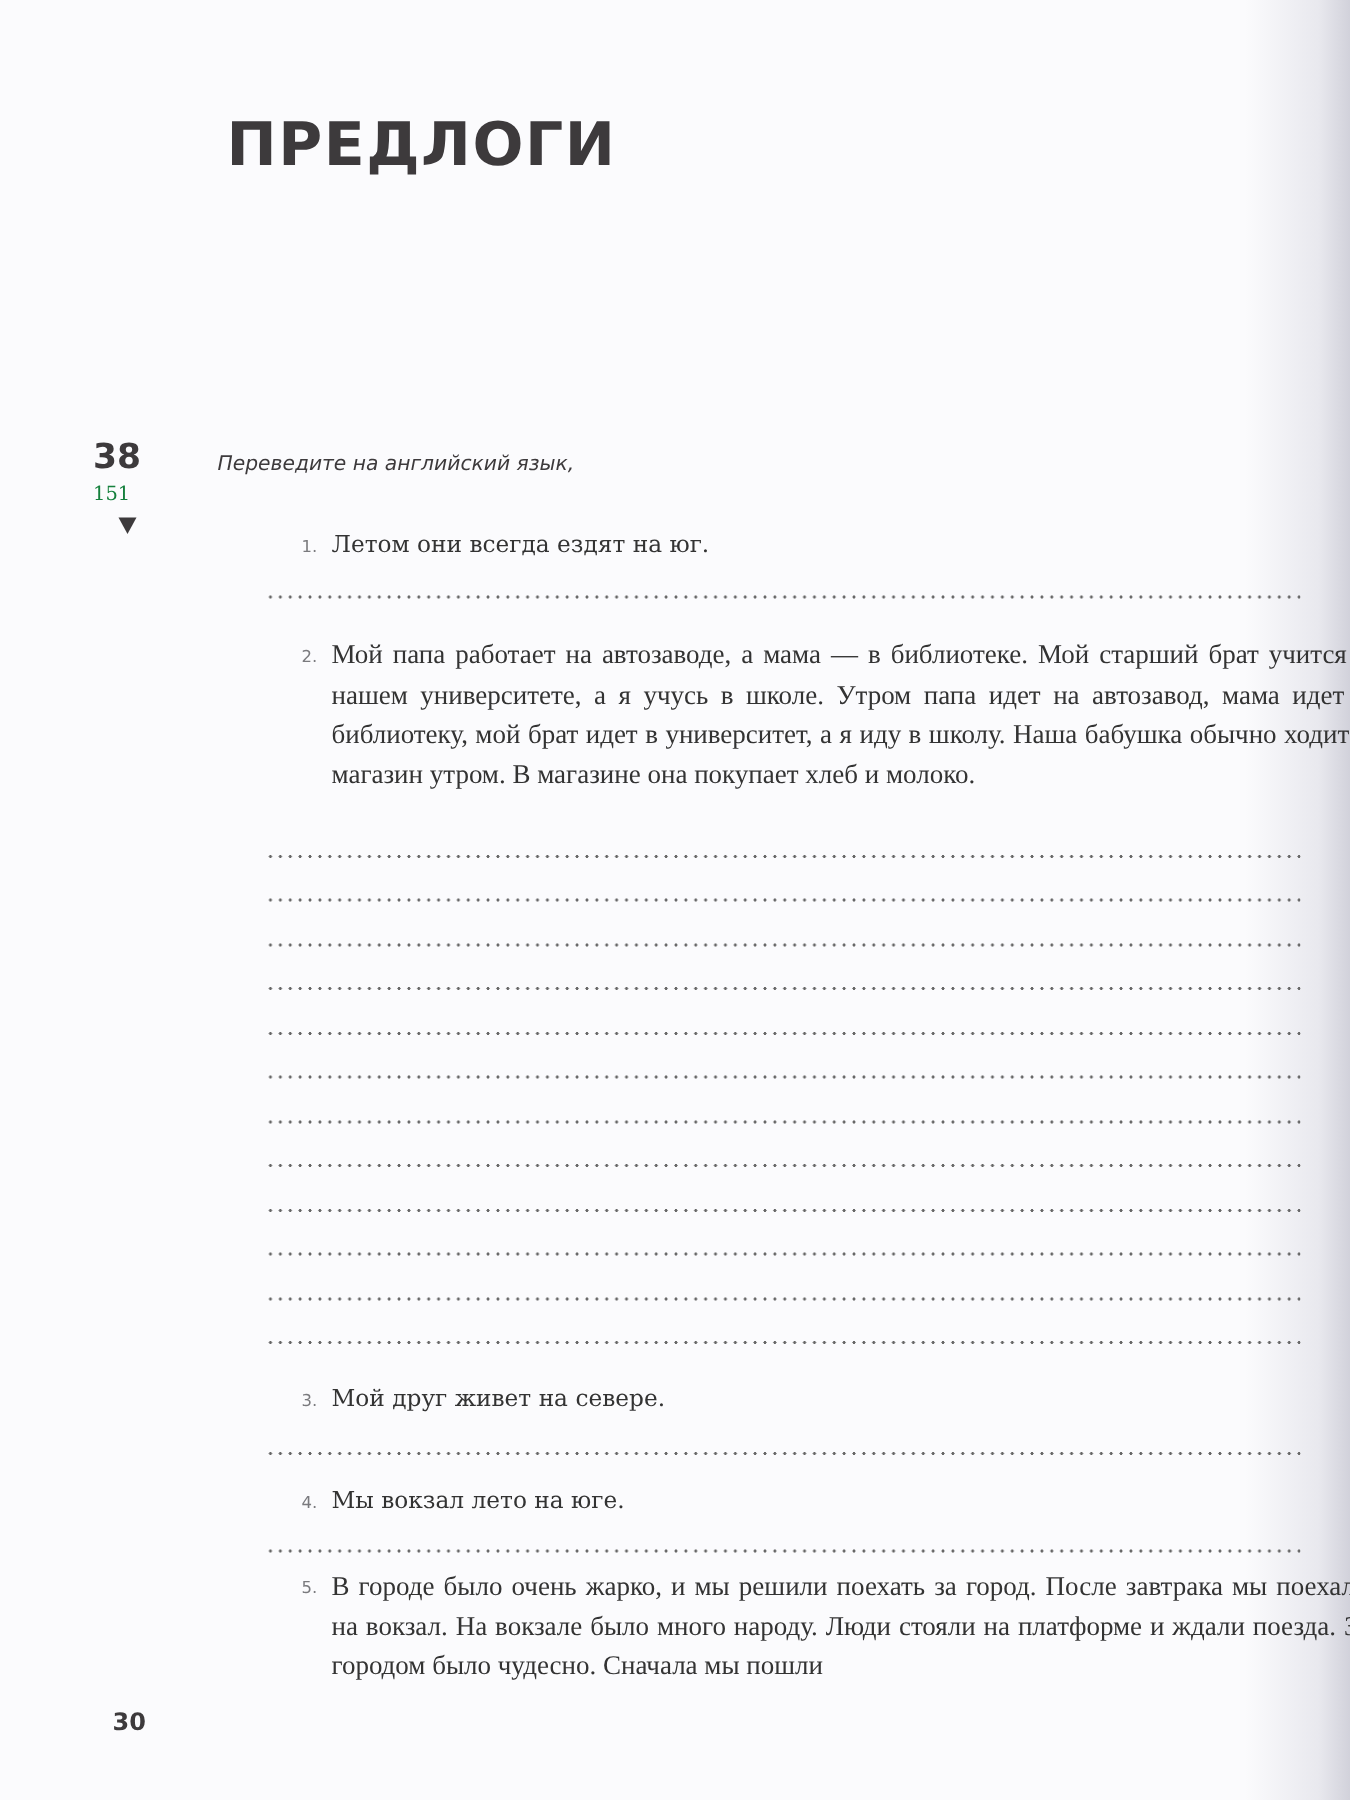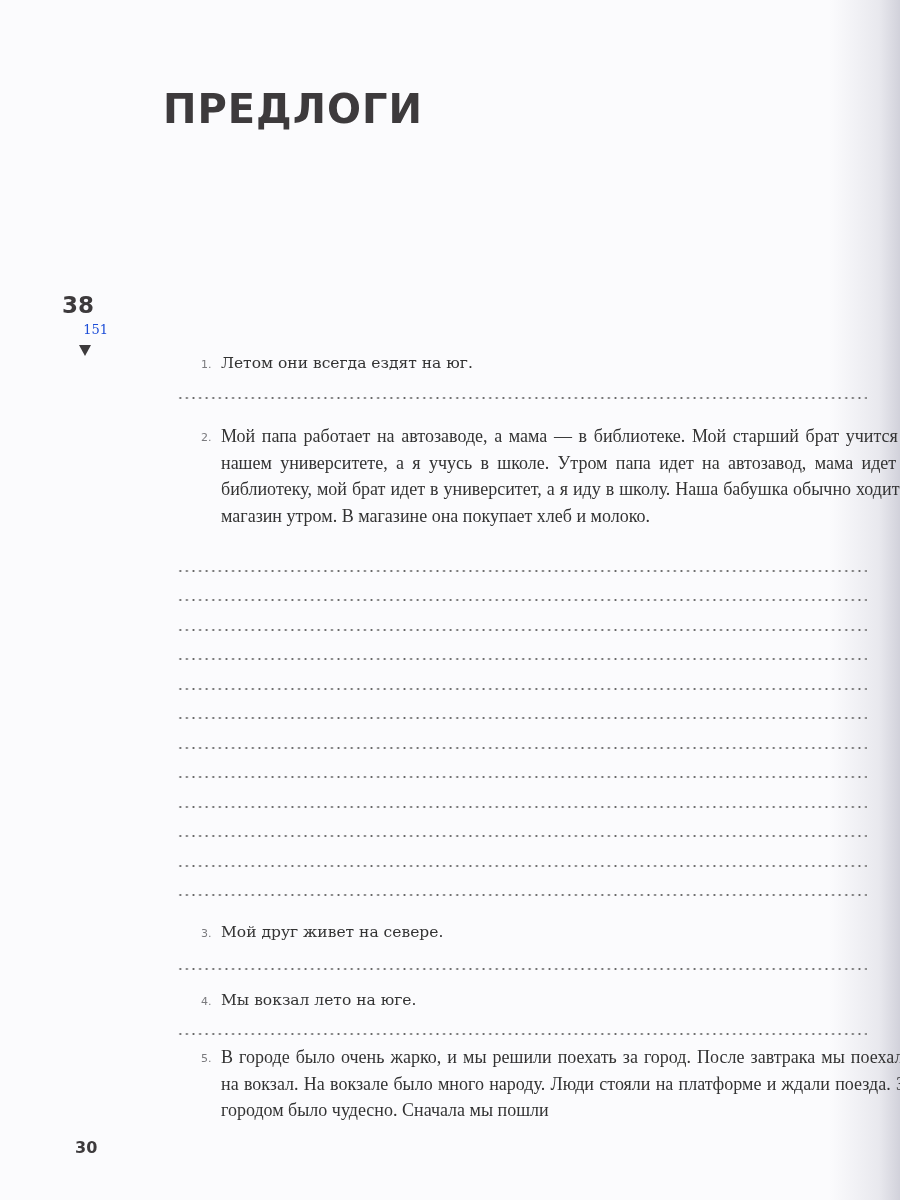--- a/index.html
+++ b/index.html
@@ -17,22 +17,22 @@
     position:absolute; left:147px; top:70px;
     font-family:"DejaVu Sans", sans-serif; font-weight:bold;
     font-size:40px; letter-spacing:1px; color:#3d3a3c;
     transform:scaleX(1.0);
   }
   .ex-num {
     position:absolute; left:62px; top:292px; width:46px; text-align:left;
     font-family:"DejaVu Sans", sans-serif; font-weight:bold; font-size:23px; color:#3d3a3c;
   }
   .ex-ref {
-    position:absolute; left:62px; top:322px; width:46px; text-align:right;
-    font-size:13px; color:#1d4ed8;
+    position:absolute; left:62px; top:322px; width:46px; text-align:left;
+    font-size:13px; color:#15803d;
   }
   .ex-arrow {
     position:absolute; left:79px; top:345px; width:0; height:0;
     border-left:6px solid transparent; border-right:6px solid transparent;
     border-top:11px solid #3d3a3c;
   }
   .instr {
     position:absolute; left:145px; top:300px;
     font-family:"DejaVu Sans", sans-serif; font-style:italic; font-size:13.5px;
     line-height:19px; color:#3d3a3c;
@@ -59,27 +59,28 @@
   .pagenum {
     position:absolute; left:75px; top:1138px;
     font-family:"DejaVu Sans", sans-serif; font-weight:bold; font-size:16px; color:#3d3a3c;text-align:center;
   }
 </style>
 </head>
 <body>
 
 <div class="shade"></div>
 
-<h1 class="title" style="margin:16px;">ПРЕДЛОГИ</h1>
+<h1 class="title" style="margin:4px;">ПРЕДЛОГИ</h1>
 
 <div class="ex-num">38</div>
 <div class="ex-ref">151</div>
 <div class="ex-arrow"></div>
 
 <div class="instr">
+  <div>Переведите на английский язык,</div>
 </div>
 
 <div class="item" style="top:350px;">
   <span class="n">1.</span><span>Летом они всегда ездят на юг.</span>
 </div>
 <div class="dots" style="top:397px;"></div>
 
 <div class="item long" style="top:423px;">
   <span class="n" style="top:2px;">2.</span><span>Мой папа работает на автозаводе, а мама — в библиотеке. Мой старший брат учится в нашем университете, а я учусь в школе. Утром папа идет на автозавод, мама идет в библиотеку, мой брат идет в университет, а я иду в школу. Наша бабушка обычно ходит в магазин утром. В магазине она покупает хлеб и молоко.</span>
 </div>

